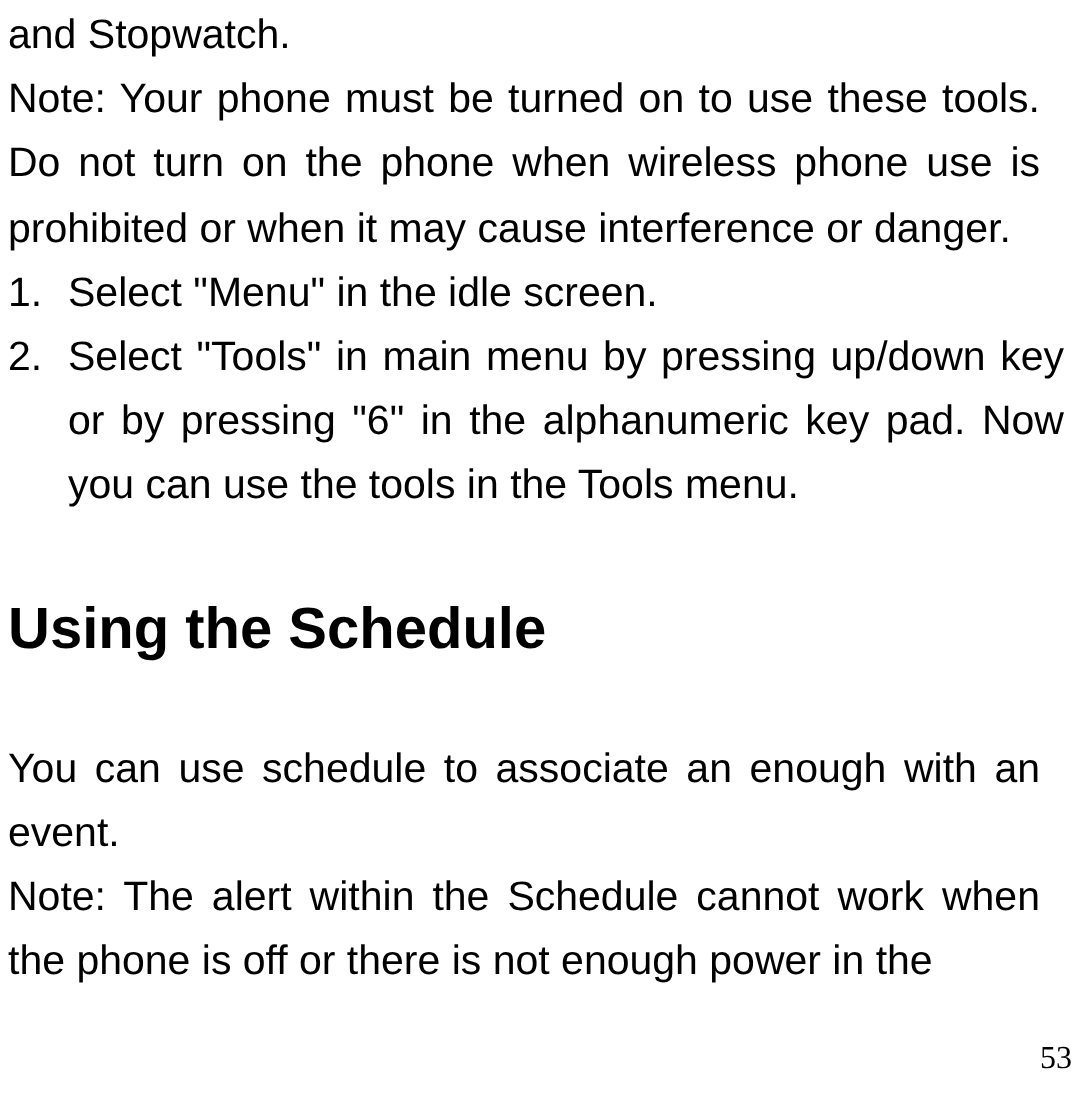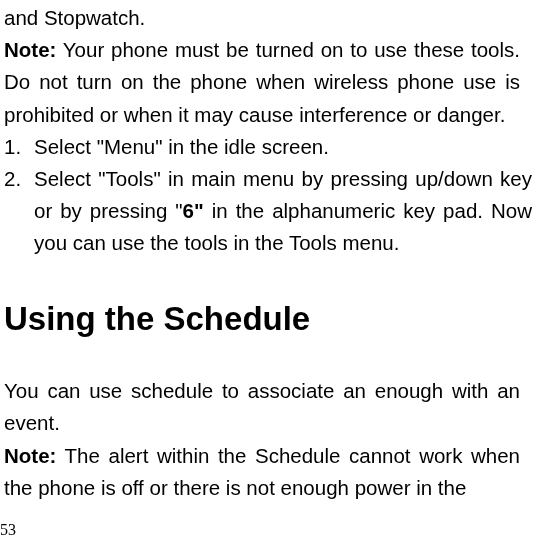--- a/index.html
+++ b/index.html
@@ -12,23 +12,23 @@
     box-sizing:border-box;
     padding:2px 4px 0 4px;
     position:relative;
     background:#fff;
   }
   .para{margin:0 12px 0 0;text-align:justify}
   .ol{margin:0;padding:0}
   .li{display:flex;margin:0}
   .li-num{width:30px;flex:0 0 30px}
   .li-body{flex:1;text-align:justify}
-  .heading{font-weight:bold;font-size:33px;margin:34px 0 30px 0}
-  .bold{font-weight:bold}
-  .pagenum{position:absolute;bottom:6px;left:0;right:0;text-align:left;font-family:"Times New Roman",serif;font-size:16px}
+  .heading{font-weight:bold;font-size:29px;margin:34px 0 30px 0}
+  .bold{font-weight:normal}
+  .pagenum{position:absolute;bottom:6px;left:0;right:0;text-align:right;font-family:"Times New Roman",serif;font-size:16px}
 </style>
 </head>
 <body>
 
 <p class="para">and Stopwatch.</p>
 
 <p class="para">
   <span class="bold">Note:</span><span> Your phone must be turned on to use these tools. Do not turn on the phone when wireless phone use is prohibited or when it may cause interference or danger.</span>
 </p>
 

